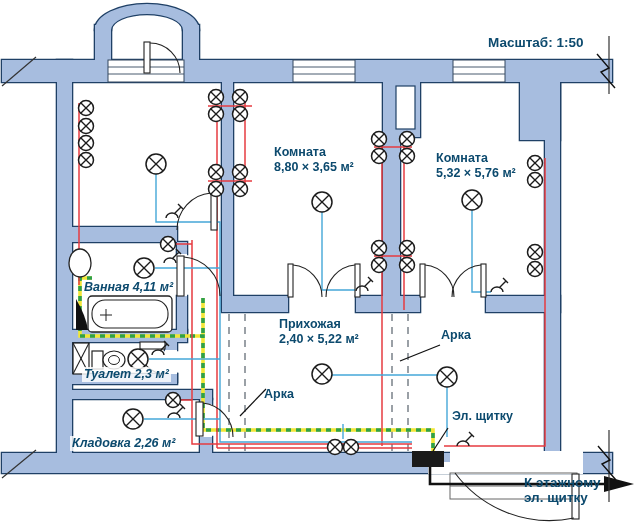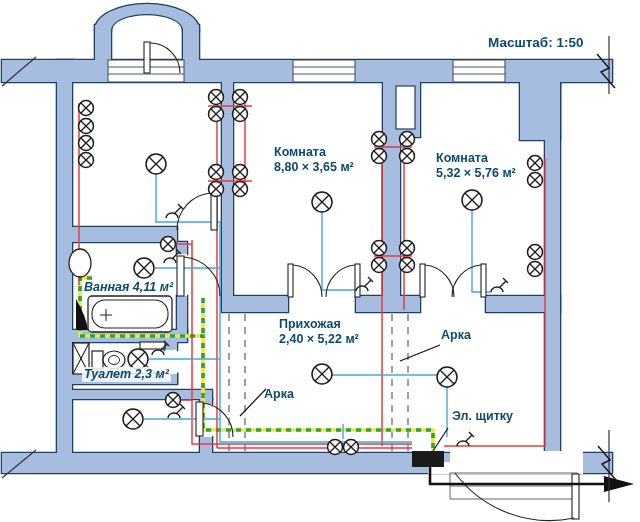--- a/index.html
+++ b/index.html
@@ -392,26 +392,33 @@
   </div>
 
   <div class="lbl boxed" style="left:82px;top:280px">
     <span>Ванная 4,11 м²</span>
   </div>
 
   <div class="lbl boxed" style="left:82px;top:367px">
     <span>Туалет 2,3 м²</span>
   </div>
 
+  <div class="lbl boxed" style="left:70px;top:436px">
+    <span>Кладовка 2,26 м²</span>
+  </div>
 
   <div class="lbl" style="left:264px;top:387px">
     <span>Арка</span>
   </div>
 
   <div class="lbl" style="left:441px;top:328px">
     <span>Арка</span>
   </div>
 
   <div class="lbl" style="left:452px;top:409px">
     <span>Эл. щитку</span>
   </div>
 
+  <div class="lbl big" style="left:524px;top:475px">
+    <div>К этажному</div>
+    <div>эл. щитку</div>
+  </div>
 </div>
 
 </body></html>

